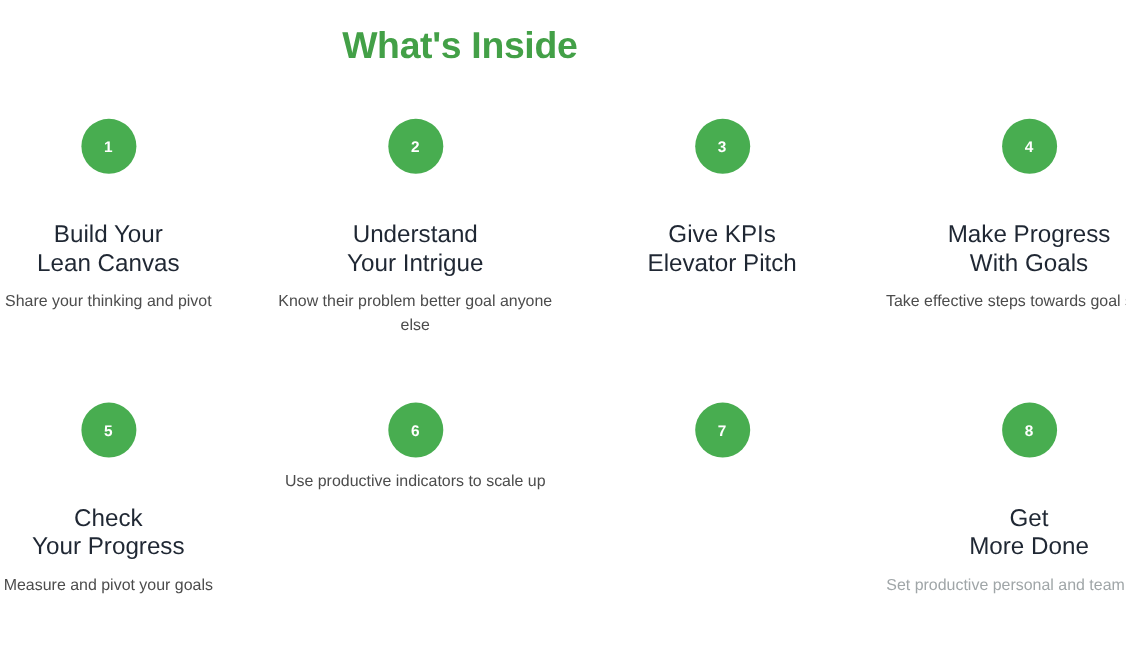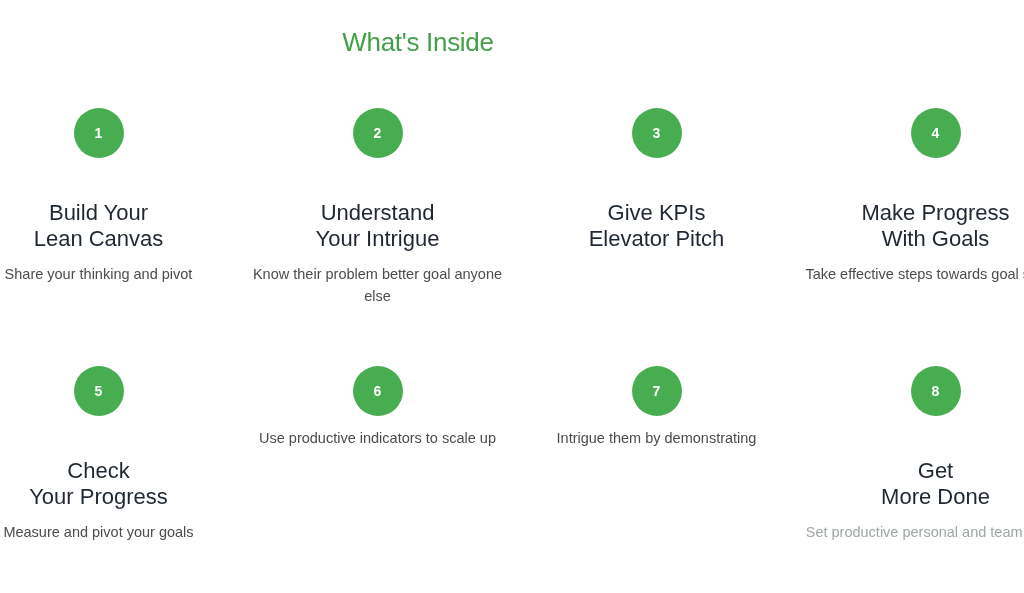--- a/index.html
+++ b/index.html
@@ -22,22 +22,22 @@
     background: #ffffff;
   }
 
   
   .page-title {
     position: absolute;
     top: 20px;
     left: 0;
     width: 836px;
     text-align: center;
-    font-size: 26px;
-    font-weight: normal;
+    font-size: 34px;
+    font-weight: bold;
     letter-spacing: -0.3px;
     color: #43a047;
     line-height: 44px;
     white-space: nowrap;
   }
 
   
   .feature-grid {
     position: absolute;
     top: 108px;
@@ -133,21 +133,20 @@
       <div class="feature-desc">Measure and pivot your goals</div>
     </div>
 
     <div class="feature-card">
       <div class="badge">6</div>
       <div class="feature-desc">Use productive indicators to scale up</div>
     </div>
 
     <div class="feature-card">
       <div class="badge">7</div>
-      <div class="feature-desc">Intrigue them by demonstrating</div>
     </div>
 
     <div class="feature-card">
       <div class="badge">8</div>
       <div class="feature-heading">Get
 More Done</div>
       <div class="feature-desc muted">Set productive personal and team habits</div>
     </div>
 
   </div>

